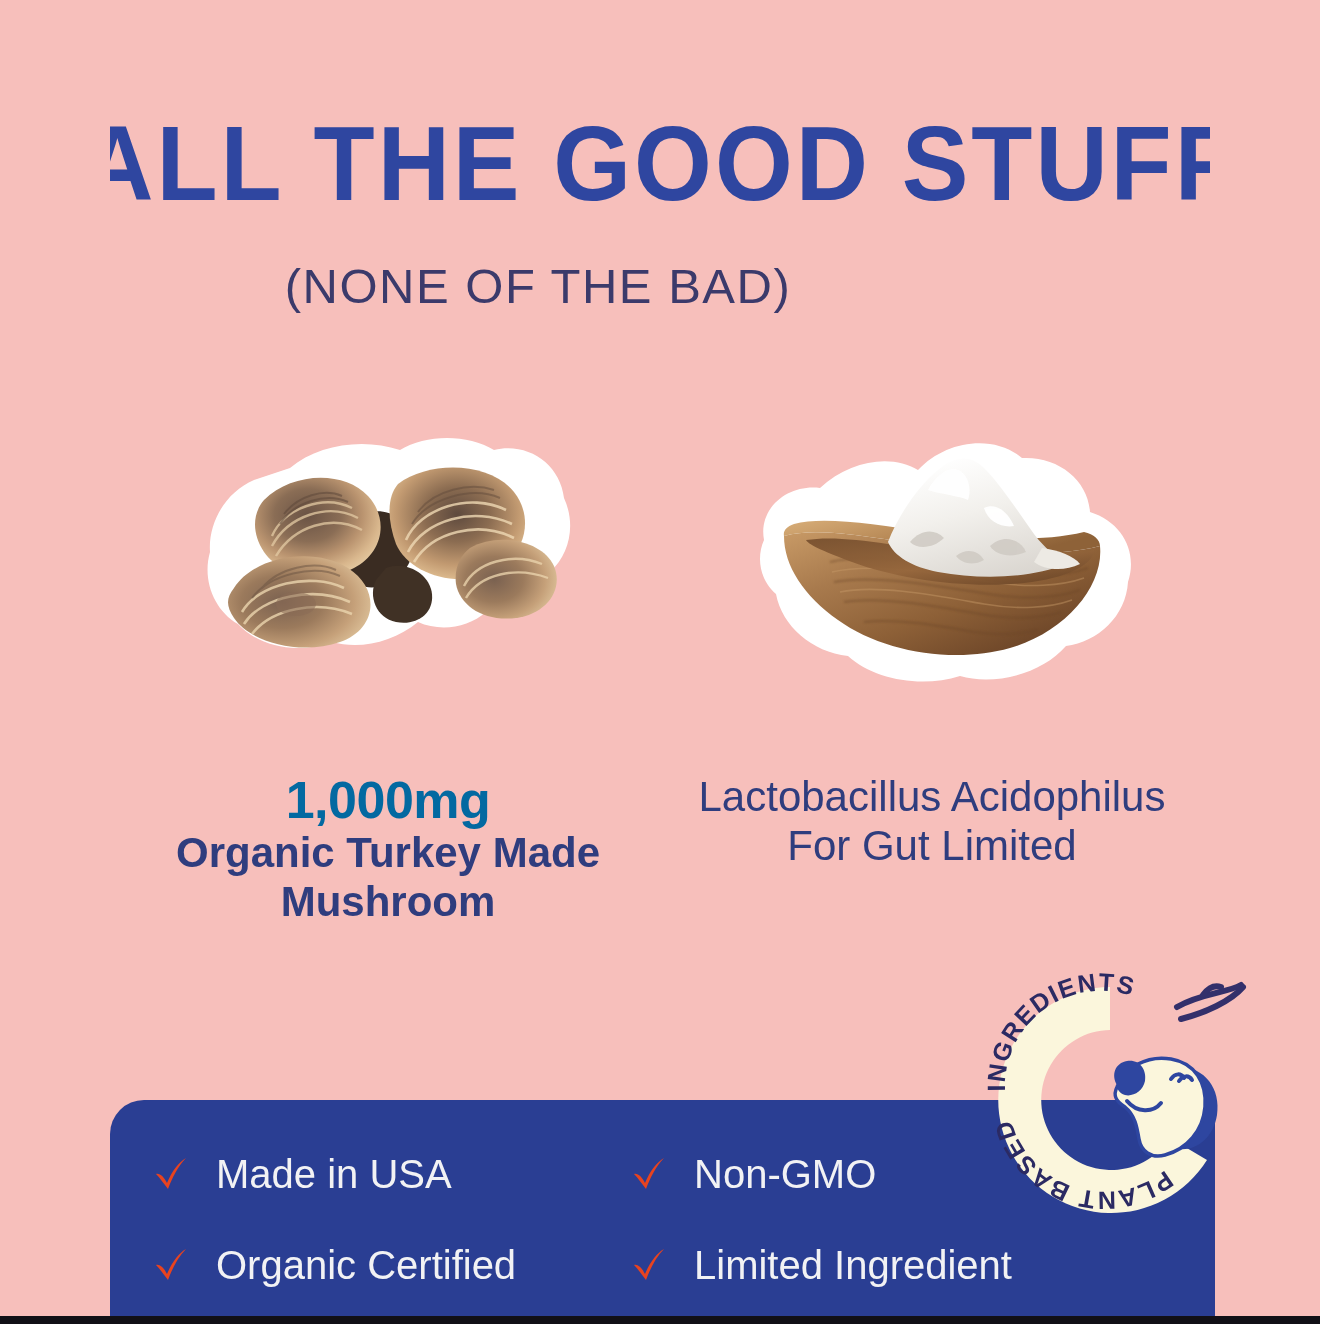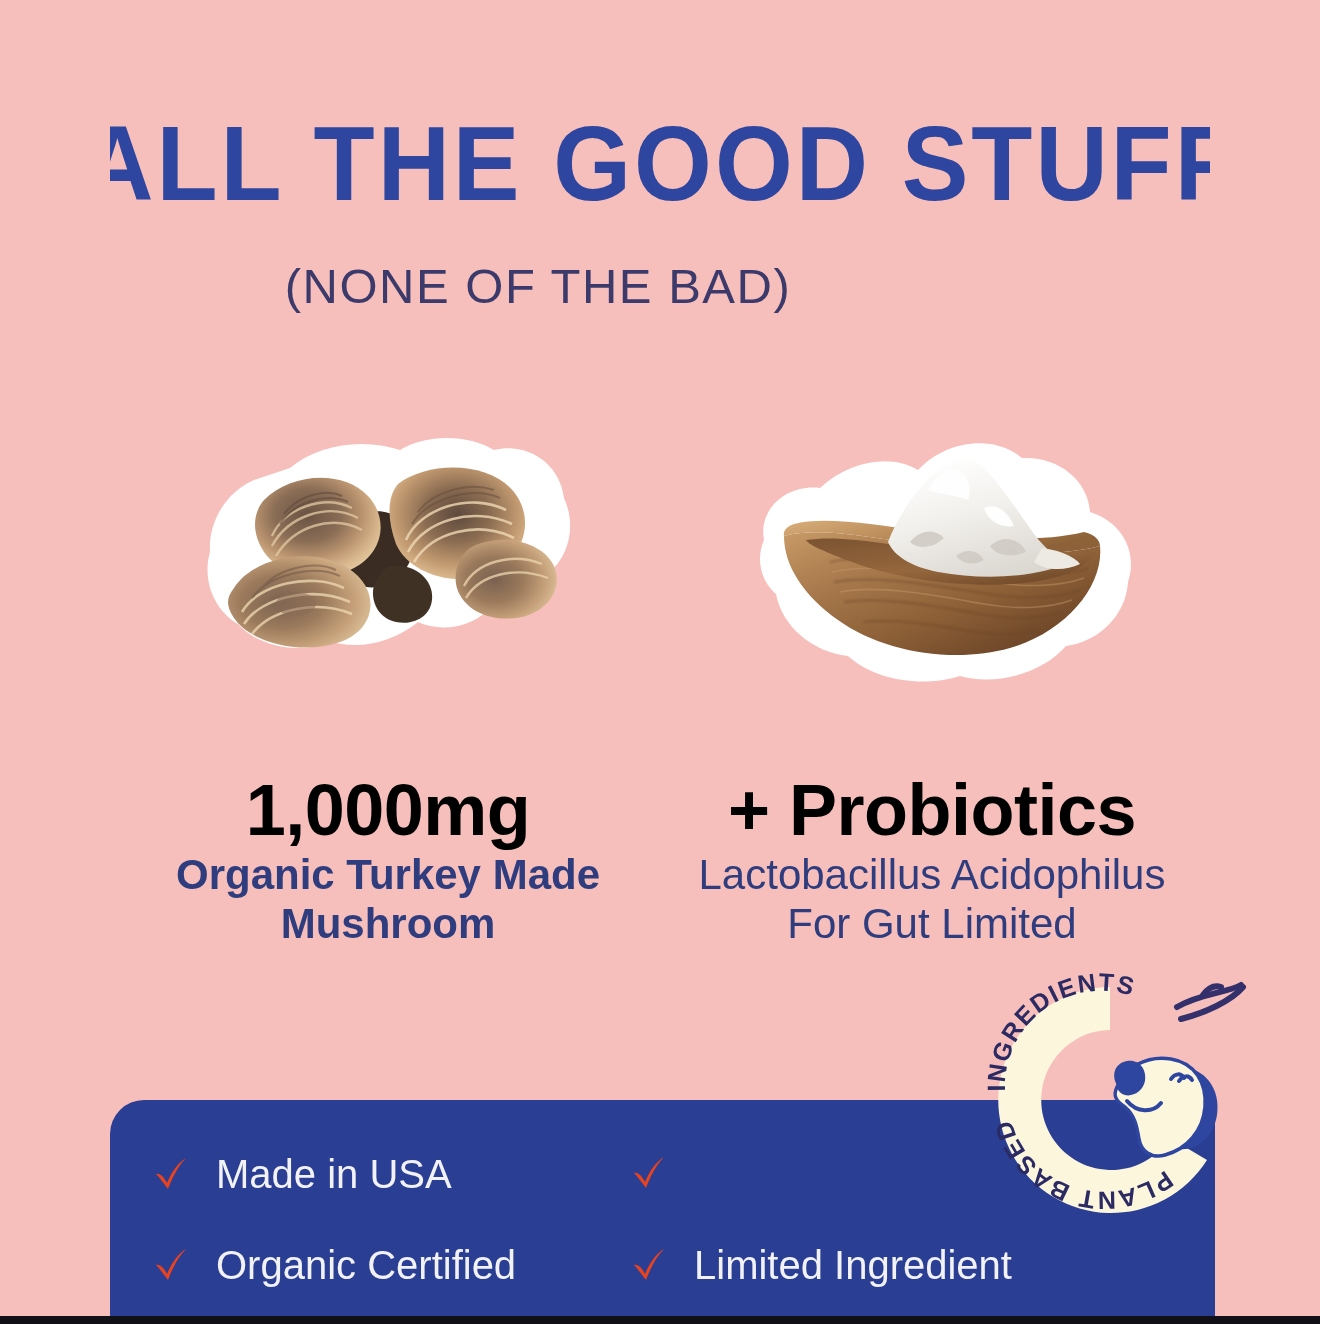--- a/index.html
+++ b/index.html
@@ -49,25 +49,25 @@
 
   
   .product-figure { position: absolute; }
   .fig-mushroom { left: 168px; top: 428px; width: 420px; height: 272px; }
   .fig-bowl     { left: 722px; top: 430px; width: 440px; height: 268px; }
   .product-figure svg { width: 100%; height: 100%; display: block; }
 
   
   .caption { position: absolute; text-align: center; color: #27408B; }
   .caption .amount {
-    font-size: 72px;
+    font-size: 52px;
     font-weight: bold;
     letter-spacing: -0.5px;
     line-height: 1.08;
-    color: #000000;
+    color: #0369a1;
   }
   .caption .desc {
     font-size: 42px;
     line-height: 1.17;
     color: #2F3D7E;
   }
   .caption.left  { left: 118px;  top: 772px; width: 540px; }
   .caption.right { left: 652px;  top: 772px; width: 560px; }
   .caption.left  .desc { font-weight: bold; }
   .caption.right .desc { font-weight: normal; }
@@ -303,39 +303,39 @@
     </svg>
   </div>
 
   <div class="caption left">
     <div class="amount">1,000mg</div>
     <div class="desc">Organic Turkey Made</div>
     <div class="desc">Mushroom</div>
   </div>
 
   <div class="caption right">
-    <div class="amount">+ Probiotics</div>
     <div class="desc">Lactobacillus Acidophilus</div>
     <div class="desc">For Gut Limited</div>
   </div>
 
   <div class="banner">
     <div class="banner-grid">
 
       <div class="claim claim-0">
         <svg class="check" viewBox="0 0 38 38" aria-hidden="true">
           <path d="M4 19 C8 18 12 22 15 28 C20 16 27 7 34 3 C26 11 20 23 16 34 C12 29 8 23 4 19 Z" fill="#E8431F"></path>
         </svg>
         <span class="label">Made in USA</span>
       </div>
 
       <div class="claim claim-1">
         <svg class="check" viewBox="0 0 38 38" aria-hidden="true">
           <path d="M4 19 C8 18 12 22 15 28 C20 16 27 7 34 3 C26 11 20 23 16 34 C12 29 8 23 4 19 Z" fill="#E8431F"></path>
         </svg>
+        <span class="label">Non-GMO</span>
       </div>
 
       <div class="claim claim-3">
         <svg class="check" viewBox="0 0 38 38" aria-hidden="true">
           <path d="M4 19 C8 18 12 22 15 28 C20 16 27 7 34 3 C26 11 20 23 16 34 C12 29 8 23 4 19 Z" fill="#E8431F"></path>
         </svg>
         <span class="label">Limited Ingredient</span>
       </div>
 
       <div class="claim claim-2">

